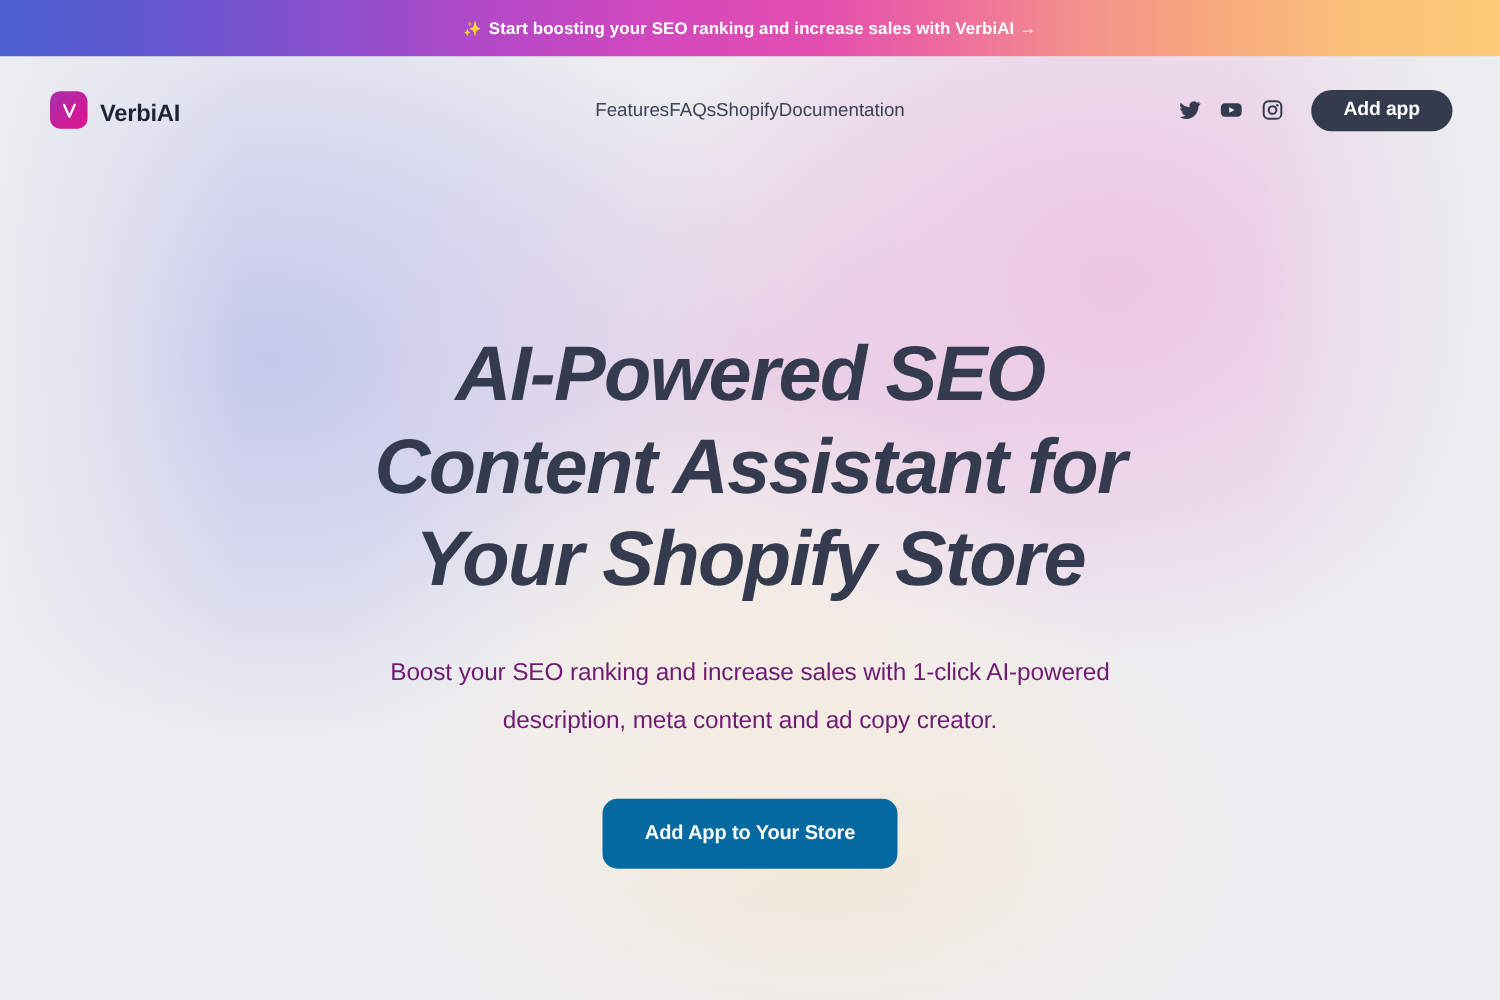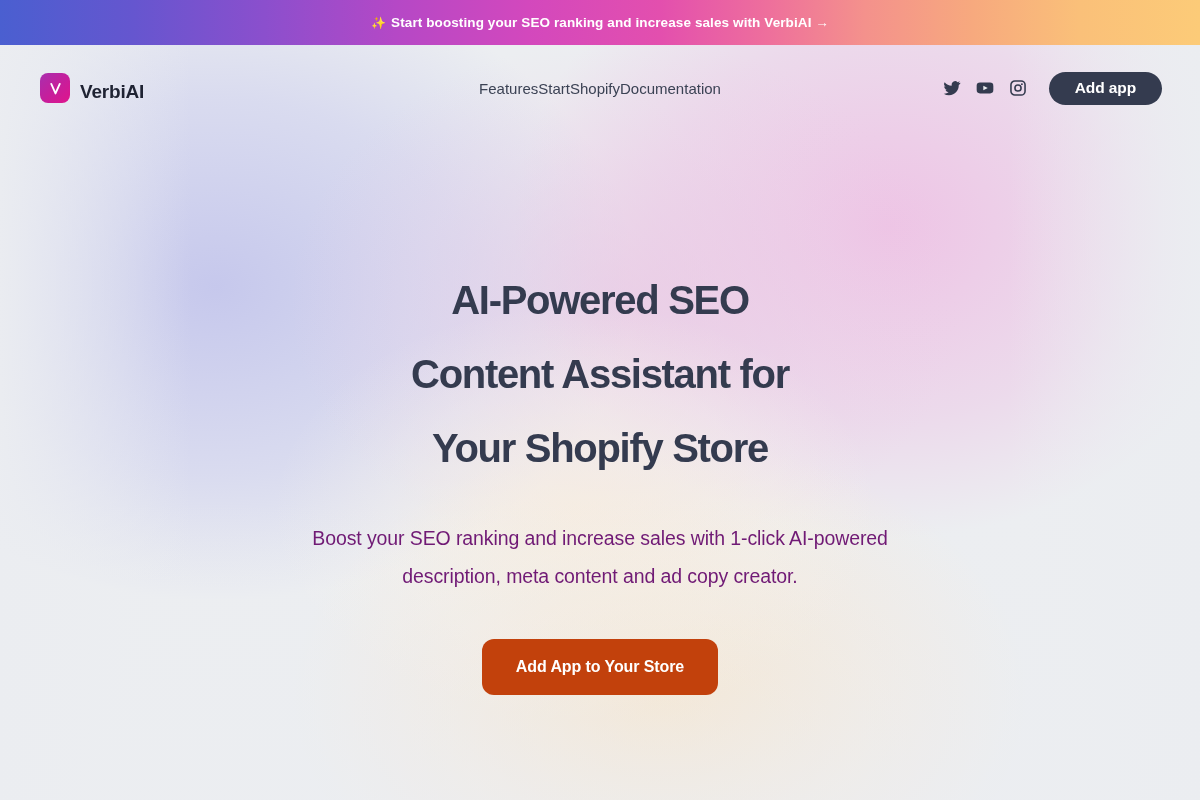--- a/index.html
+++ b/index.html
@@ -175,43 +175,44 @@
   }
 
   
   .hero-content {
     position: relative;
     z-index: 2;
     text-align: center;
     padding-top: 132px;
   }
   .hero-title {
-    font-size: 40px;
+    font-size: 62px;
     line-height: 74px;
     font-weight: 700;
     color: #343b4f;
     letter-spacing: -1.3px;
+    font-style: italic;
   }
   .hero-title span { display: block; }
   .hero-subtitle {
     margin: 34px auto 0;
     max-width: 740px;
     font-size: 19.5px;
     line-height: 38px;
     color: #701a75;
     letter-spacing: -0.1px;
   }
   .hero-subtitle span { display: block; }
   .btn-cta {
     margin-top: 44px;
     height: 56px;
     padding: 0 34px;
     border: none;
     border-radius: 12px;
-    background: #c2410c;
+    background: #0369a1;
     color: #ffffff;
     font-size: 16px;
     font-weight: 700;
     font-family: "Liberation Sans", sans-serif;
     cursor: pointer;
     letter-spacing: -0.1px;
   }
 </style>
 </head>
 <body>
@@ -239,21 +240,21 @@
         <div class="brand-mark">
           <svg width="17" height="17" viewBox="0 0 24 24" aria-hidden="true">
             <path d="M6 5.5 L12 19 L18 5.5" fill="none" stroke="#ffffff" stroke-width="2.6" stroke-linecap="round" stroke-linejoin="round"></path>
           </svg>
         </div>
         <span class="brand-name">VerbiAI</span>
       </div>
 
       <nav class="main-nav">
         <a class="nav-link">Features</a>
-        <a class="nav-link">Start</a>
+        <a class="nav-link">FAQs</a>
         <a class="nav-link">Shopify</a>
         <a class="nav-link">Documentation</a>
       </nav>
 
       <div class="header-right">
         <div class="social-links">
 
           <span class="social-icon">
             <svg width="18" height="18" viewBox="0 0 24 24" aria-hidden="true">
               <path fill="currentColor" d="M23 4.9c-.8.4-1.7.6-2.6.8 1-.6 1.7-1.5 2-2.6-.9.5-1.9.9-3 1.1A4.6 4.6 0 0 0 11.5 8c0 .4 0 .7.1 1A13 13 0 0 1 2.2 4.2a4.6 4.6 0 0 0 1.4 6.1c-.7 0-1.4-.2-2-.5 0 2.2 1.5 4 3.6 4.5-.6.2-1.3.2-2 .1a4.6 4.6 0 0 0 4.3 3.2A9.2 9.2 0 0 1 1 19.5a13 13 0 0 0 7 2c8.4 0 13-7 13-13v-.6c.9-.6 1.6-1.4 2.2-2.3z"></path>

